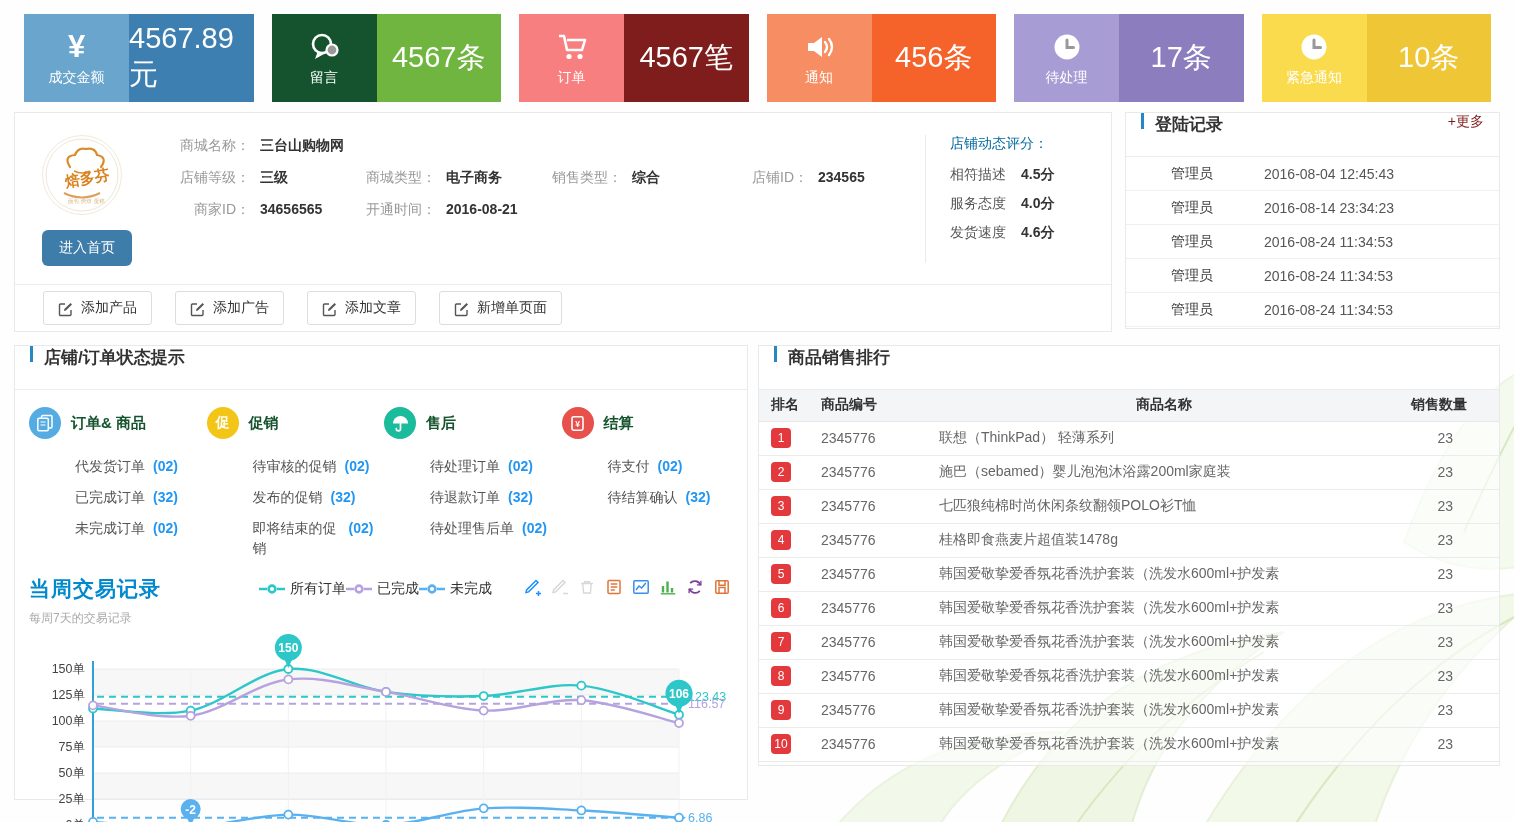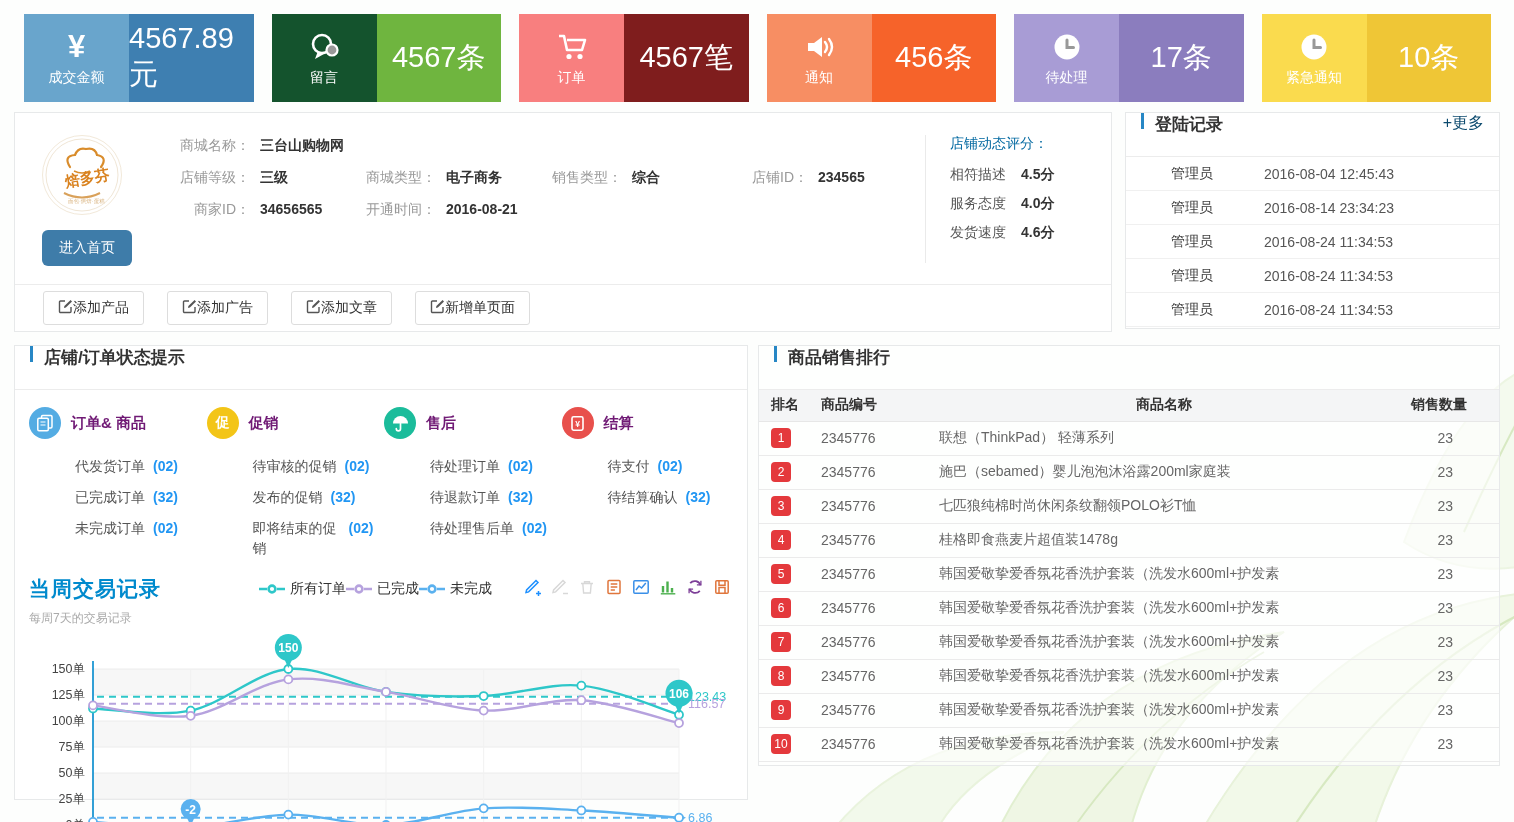--- a/index.html
+++ b/index.html
@@ -26,42 +26,42 @@
   .info-grid{flex:1;padding-top:2px}
   .info-row{display:flex;margin-bottom:14px}
   .info-field{display:flex;width:186px;font-size:14px;align-items:baseline}
   .info-field .lab{width:80px;text-align:right;color:#999}
   .info-field .val{margin-left:10px;color:#333;font-weight:bold;white-space:nowrap}
   .rating{width:176px;border-left:1px solid #eaeaea;padding:0 0 0 24px;height:128px;margin-right:10px}
   .rating-title{font-size:14px;color:#0369a1;margin-bottom:13px}
   .rating-item{font-size:14px;color:#555;margin-bottom:11px;display:flex}
   .rating-item .v{font-weight:bold;color:#333;margin-left:15px}
   .info-actions{position:absolute;left:0;right:0;bottom:0;height:47px;border-top:1px solid #ececec;display:flex;align-items:center;padding-left:28px;gap:23px}
-  .action-btn{display:flex;align-items:flex-start;gap:0;background:#fff;border:1px solid #ddd;border-radius:3px;padding:7px 14px;font-size:14px;color:#333;cursor:pointer}
+  .action-btn{display:flex;align-items:flex-end;gap:8px;background:#fff;border:1px solid #ddd;border-radius:3px;padding:7px 14px;font-size:14px;color:#333;cursor:pointer}
 
   .login-panel{flex:1;height:217px}
   .panel-head{display:flex;align-items:flex-start;height:44px;border-bottom:1px solid #ececec;padding:0 15px}
   .head-bar{width:3px;height:16px;background:#2787c5;margin-right:11px}
   .head-title{font-size:17px;font-weight:bold;color:#333;flex:1}
-  .head-more{font-size:16px;color:#0c4a6e;cursor:pointer}
+  .head-more{font-size:14px;color:#7f1d1d;cursor:pointer}
   .login-row{display:flex;height:34px;align-items:center;border-bottom:1px solid #f0f0f0;font-size:14px}
   .login-user{width:138px;padding-left:45px;color:#404040}
   .login-time{color:#555}
 
   
   .row3{display:flex;gap:10px;margin:13px 14px 0;align-items:flex-start;position:relative;z-index:1}
   .status-panel{width:734px;height:455px}
   .ranking-panel{width:742px;height:421px;background:rgba(255,255,255,.62)}
 
   .groups{display:flex;padding:17px 8px 0 14px}
   .group{width:25%}
   .group-head{display:flex;align-items:center;gap:10px}
   .gicon{width:32px;height:32px;border-radius:50%;display:flex;align-items:center;justify-content:center;color:#fff;flex:none}
   .gicon .glyph{font-size:14px;font-weight:bold;color:#fff}
-  .group-name{font-weight:bold;font-size:15px;color:#701a75}
+  .group-name{font-weight:bold;font-size:15px;color:#14532d}
   .group ul{list-style:none;margin:17px 0 0;padding:0 0 0 46px}
   .group li{margin-bottom:11px;font-size:14px;color:#555;cursor:pointer;line-height:20px}
   .group li .lab{display:inline-block;max-width:88px;vertical-align:top}
   .group li .cnt{font-weight:bold;color:#2196f3;margin-left:8px}
 
   .chart-block{padding:6px 0 0 14px}
   .chart-head{display:flex;align-items:flex-start}
   .chart-titles{width:208px}
   .chart-title{font-size:21px;color:#008acd;font-weight:bold;letter-spacing:1px}
   .chart-sub{font-size:12px;color:#aaa;margin-top:7px}

